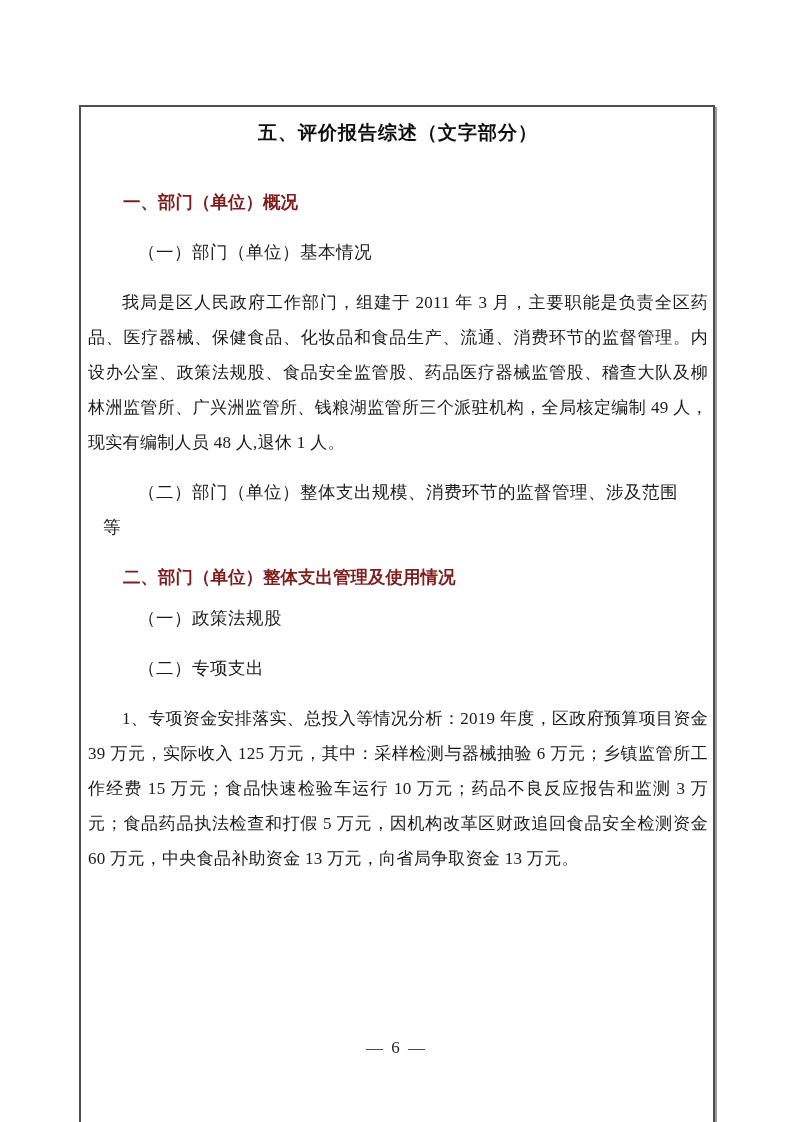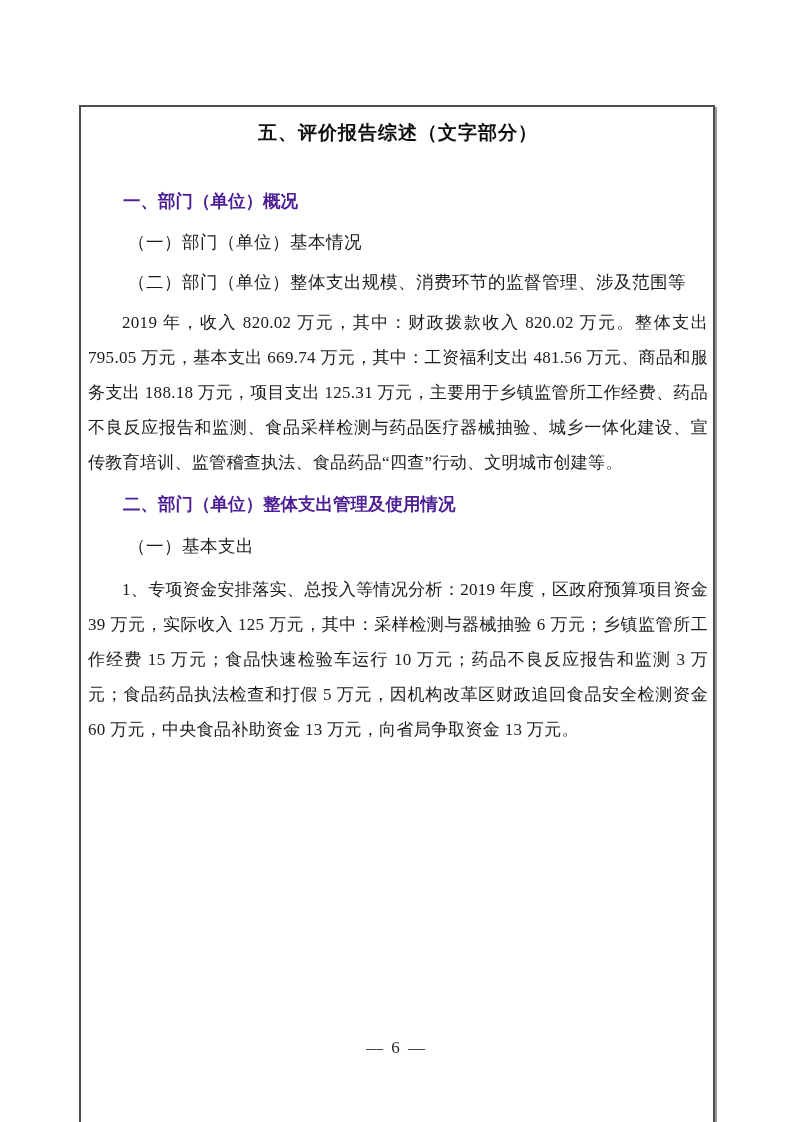--- a/index.html
+++ b/index.html
@@ -31,36 +31,36 @@
     font-family: "Liberation Sans", "DejaVu Sans", sans-serif;
     font-weight: bold;
     font-size: 19px;
     line-height: 24px;
     text-align: center;
     letter-spacing: 1px;
     margin: 0;
     color: #0f0f0f;
   }
   .section-heading {
-    font-family: Liberation Mono, monospace;
+    font-family: Liberation Sans, sans-serif;
     font-weight: bold;
     font-size: 17.5px;
     line-height: 35px;
     text-indent: 2em;
     margin: 0;
-    color: #4c1d95;
+    color: #7f1d1d;
   }
   .sub-heading {
     font-family: Liberation Serif, serif;
     font-weight: normal;
     font-size: 17.5px;
     line-height: 35px;
     text-indent: 2em;
     letter-spacing: 0.5px;
-    margin: 5px;
+    margin: 15px;
   }
   .body-para {
     font-size: 17px;
     line-height: 35px;
     text-indent: 2em;
     text-align: justify;
     letter-spacing: 0.3px;
     margin: 0;
     color: #1b1b1b;
   }
@@ -83,28 +83,29 @@
 <body>
 
 <div class="content-border">
 
   <h1 class="doc-title">五、评价报告综述（文字部分）</h1>
 
   <h2 class="section-heading mt40">一、部门（单位）概况</h2>
 
   <h3 class="sub-heading">（一）部门（单位）基本情况</h3>
 
+  <p class="body-para">我局是区人民政府工作部门，组建于 2011 年 3 月，主要职能是负责全区药品、医疗器械、保健食品、化妆品和食品生产、流通、消费环节的监督管理。内设办公室、政策法规股、食品安全监管股、药品医疗器械监管股、稽查大队及柳林洲监管所、广兴洲监管所、钱粮湖监管所三个派驻机构，全局核定编制 49 人，现实有编制人员 48 人,退休 1 人。</p>
 
   <h3 class="sub-heading">（二）部门（单位）整体支出规模、消费环节的监督管理、涉及范围等</h3>
 
-  <p class="body-para">2019 年，收入 820.02 万元，其中：财政拨款收入 820.02 万元。整体支出 795.05 万元，基本支出 669.74 万元，其中：工资福利支出 481.56 万元、商品和服务支出 188.18 万元，项目支出 125.31 万元，主要用于乡镇监管所工作经费、药品不良反应报告和监测、食品采样检测与药品医疗器械抽验、城乡一体化建设、宣传教育培训、监管稽查执法、食品药品“四查”行动、文明城市创建等。</p>
 
   <h2 class="section-heading mt8">二、部门（单位）整体支出管理及使用情况</h2>
 
-  <h3 class="sub-heading mt6">（一）基本支出</h3>
+  <h3 class="sub-heading mt6">（一）政策法规股</h3>
 
 
+  <h3 class="sub-heading mt8">（二）专项支出</h3>
 
   <p class="body-para mt8">1、专项资金安排落实、总投入等情况分析：2019 年度，区政府预算项目资金 39 万元，实际收入 125 万元，其中：采样检测与器械抽验 6 万元；乡镇监管所工作经费 15 万元；食品快速检验车运行 10 万元；药品不良反应报告和监测 3 万元；食品药品执法检查和打假 5 万元，因机构改革区财政追回食品安全检测资金 60 万元，中央食品补助资金 13 万元，向省局争取资金 13 万元。</p>
 
 </div>
 
 <div class="page-number">— 6 —</div>
 
 </body></html>

